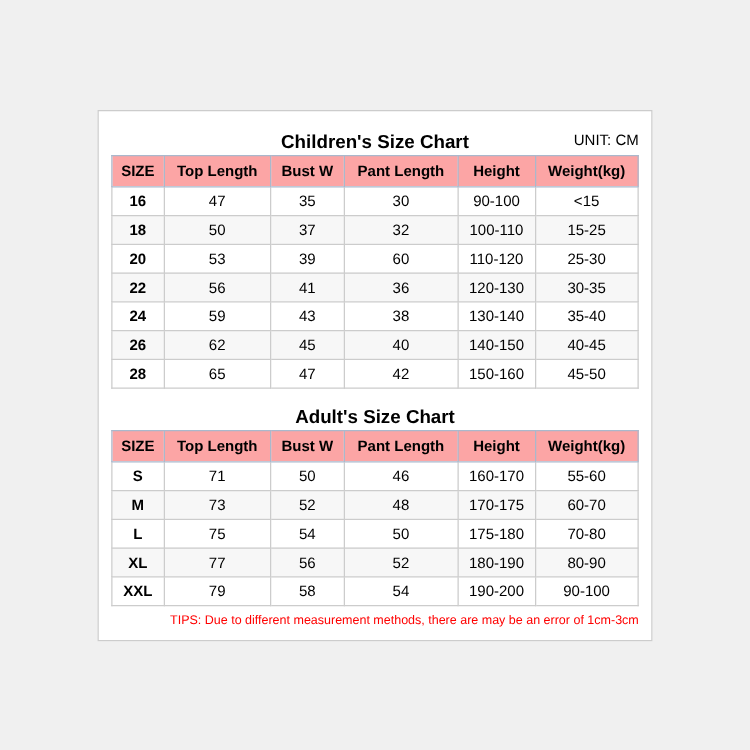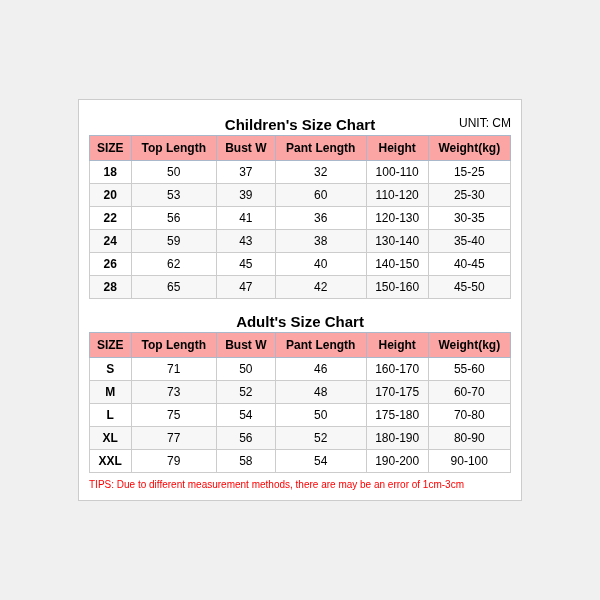--- a/index.html
+++ b/index.html
@@ -52,21 +52,21 @@
     td.size-col {
       font-weight: bold;
     }
     tr:nth-child(odd) td {
       background: #fff;
     }
     tr:nth-child(even) td {
       background: #f7f7f7;
     }
     .tips {
-      text-align: left;
+      text-align: right;
       font-size: 10px;
       color: red;
       margin-top: 6px;
     }
     .section-gap {
       height: 8px;
     }
   </style>
 </head>
 <body>
@@ -83,20 +83,28 @@
       <tr>
         <th>SIZE</th>
         <th>Top Length</th>
         <th>Bust W</th>
         <th>Pant Length</th>
         <th>Height</th>
         <th>Weight(kg)</th>
       </tr>
     </thead>
     <tbody id="children-tbody">
+    <tr>
+          <td class="size-col">16</td>
+          <td>47</td>
+          <td>35</td>
+          <td>30</td>
+          <td>90-100</td>
+          <td>&lt;15</td>
+        </tr>
         <tr>
           <td class="size-col">18</td>
           <td>50</td>
           <td>37</td>
           <td>32</td>
           <td>100-110</td>
           <td>15-25</td>
         </tr>
         <tr>
           <td class="size-col">20</td>

